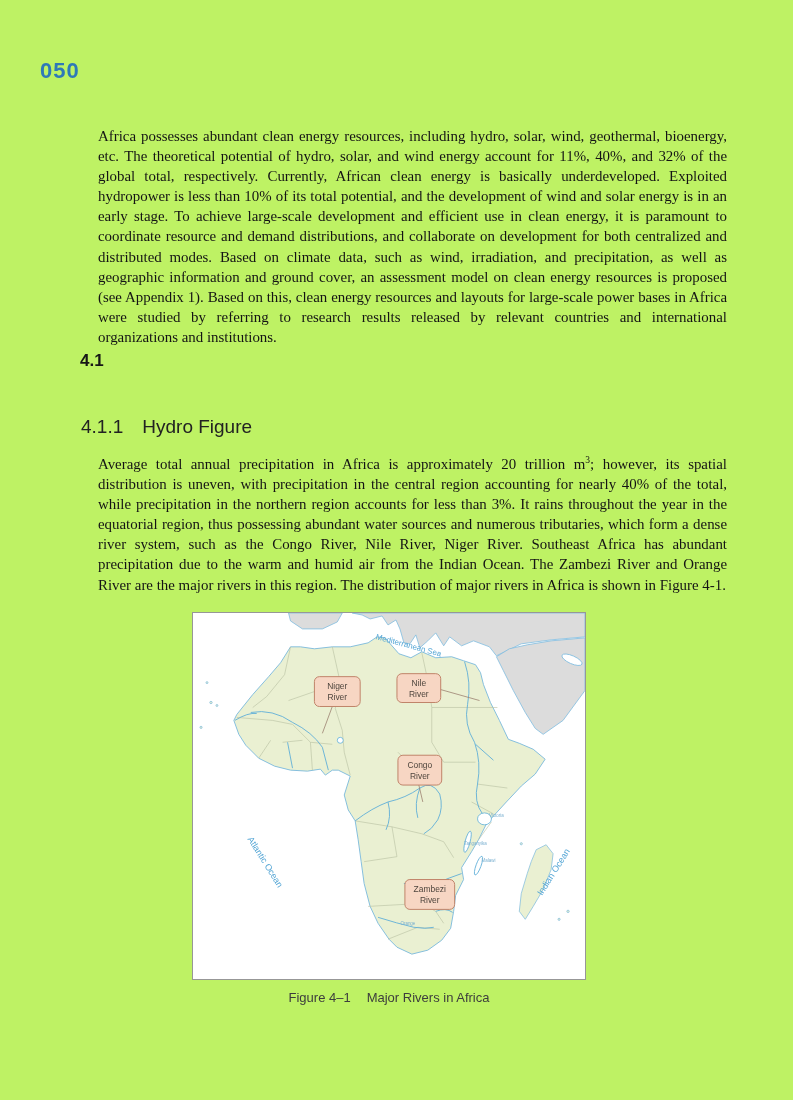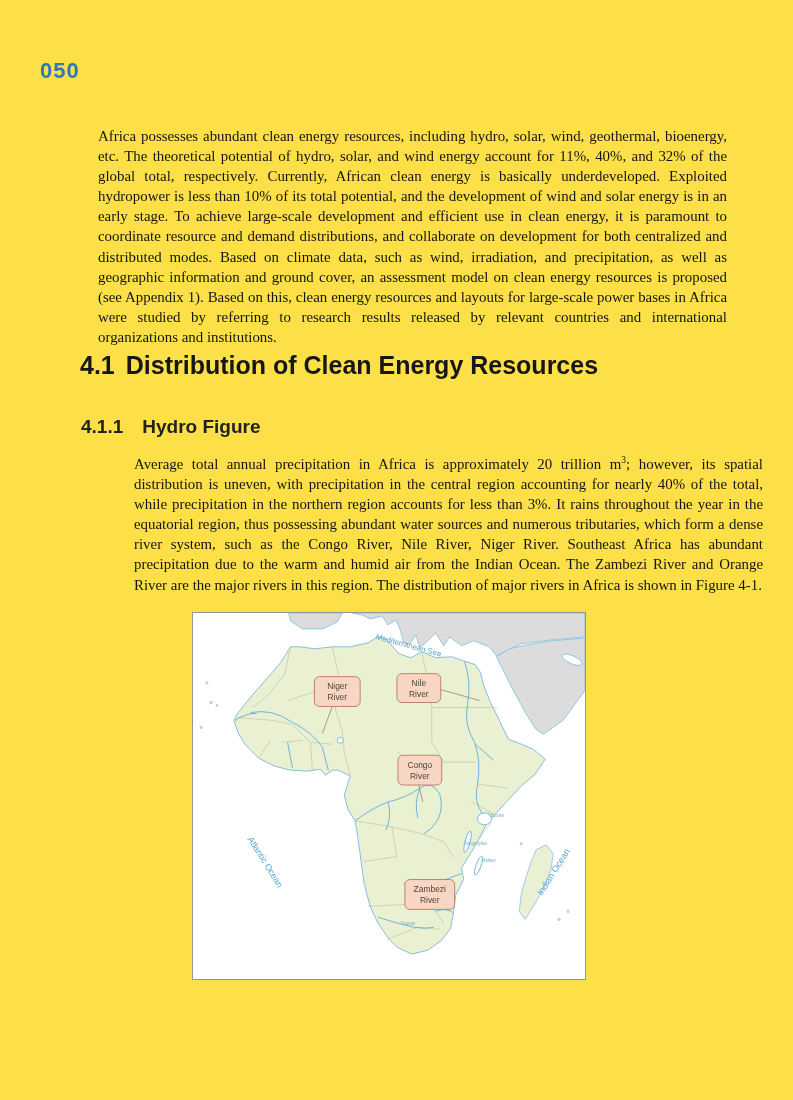--- a/index.html
+++ b/index.html
@@ -1,28 +1,28 @@
 <!DOCTYPE html>
 <html><head>
 <meta charset="utf-8">
 <style>
   html,body{margin:0;padding:0;background:#ffffff;}
-  .page{position:relative;width:793px;height:1100px;background:#fde047;overflow:hidden;
+  .page{position:relative;width:793px;height:1100px;background:#bef264;overflow:hidden;
         font-family:"Liberation Serif",serif;color:#111;}
   .page-number{position:absolute;left:40px;top:58px;font-family:"Liberation Sans",sans-serif;
         font-weight:bold;font-size:22px;letter-spacing:1px;color:#2e79b8;}
   .body-text{position:absolute;left:98px;width:629px;margin:0;text-align:justify;
         font-size:14.9px;line-height:20.1px;color:#141414;}
   .intro{top:126px;}
-  .hydro{top:454px;margin-left:36px;}
+  .hydro{top:454px;}
   .body-text sup{font-size:9.5px;line-height:0;vertical-align:super;}
-  .section-heading{position:absolute;left:80px;top:351px;margin:0;display:flex;gap:11px;
-        font-family:"Liberation Sans",sans-serif;font-weight:bold;font-size:25px;color:#161616;}
+  .section-heading{position:absolute;left:80px;top:351px;margin:0;display:flex;gap:38px;
+        font-family:"Liberation Sans",sans-serif;font-weight:bold;font-size:17px;color:#161616;}
   .subsection-heading{position:absolute;left:81px;top:416px;margin:0;display:flex;gap:19px;
-        font-family:"Liberation Sans",sans-serif;font-weight:700;font-size:19px;color:#222;}
+        font-family:"Liberation Sans",sans-serif;font-weight:400;font-size:19px;color:#222;}
   .map-figure{position:absolute;left:192px;top:612px;width:394px;height:368px;margin:0;
         border:1px solid #979797;box-sizing:border-box;background:#ffffff;}
   .map-figure svg{display:block;width:100%;height:100%;}
   .fig-caption{position:absolute;left:192px;top:990px;width:394px;text-align:center;
         font-family:"Liberation Sans",sans-serif;font-size:13px;color:#3d3d3d;}
   .fig-caption .cap-label{margin-right:16px;}
   
   .land-africa{stroke:#79b9dc;stroke-width:0.9;}
   .land-other{stroke:#7fbcdf;stroke-width:0.8;}
   .coast-white{fill:#ffffff;stroke:#7fbcdf;stroke-width:0.8;}
@@ -44,21 +44,20 @@
 <body>
 
 <div class="page">
 
   <div class="page-number">050</div>
 
   <p class="body-text intro">Africa possesses abundant clean energy resources, including hydro, solar, wind, geothermal, bioenergy, etc. The theoretical potential of hydro, solar, and wind energy account for 11%, 40%, and 32% of the global total, respectively. Currently, African clean energy is basically underdeveloped. Exploited hydropower is less than 10% of its total potential, and the development of wind and solar energy is in an early stage. To achieve large-scale development and efficient use in clean energy, it is paramount to coordinate resource and demand distributions, and collaborate on development for both centralized and distributed modes. Based on climate data, such as wind, irradiation, and precipitation, as well as geographic information and ground cover, an assessment model on clean energy resources is proposed (see Appendix 1). Based on this, clean energy resources and layouts for large-scale power bases in Africa were studied by referring to research results released by relevant countries and international organizations and institutions.</p>
 
   <h1 class="section-heading">
     <span>4.1</span>
-    <span>Distribution of Clean Energy Resources</span>
   </h1>
 
   <h2 class="subsection-heading">
     <span>4.1.1</span>
     <span>Hydro Figure</span>
   </h2>
 
   <p class="body-text hydro"><span>Average total annual precipitation in Africa is approximately 20 trillion m</span><sup>3</sup><span>; however, its spatial distribution is uneven, with precipitation in the central region accounting for nearly 40% of the total, while precipitation in the northern region accounts for less than 3%. It rains throughout the year in the equatorial region, thus possessing abundant water sources and numerous tributaries, which form a dense river system, such as the Congo River, Nile River, Niger River. Southeast Africa has abundant precipitation due to the warm and humid air from the Indian Ocean. The Zambezi River and Orange River are the major rivers in this region. The distribution of major rivers in Africa is shown in Figure 4-1.</span></p>
 
   <figure class="map-figure">
@@ -145,14 +144,17 @@
         <text x="228" y="166.5">River</text>
       </g>
       <g class="river-box">
         <rect x="213" y="268" width="50" height="30" rx="5" fill="#f7d6c3"></rect>
         <text x="238" y="280.5">Zambezi</text>
         <text x="238" y="291.5">River</text>
       </g>
     </svg>
   </figure>
 
+  <div class="fig-caption">
+    <span class="cap-label">Figure 4–1</span><span>Major Rivers in Africa</span>
+  </div>
 
 </div>
 
 </body></html>

